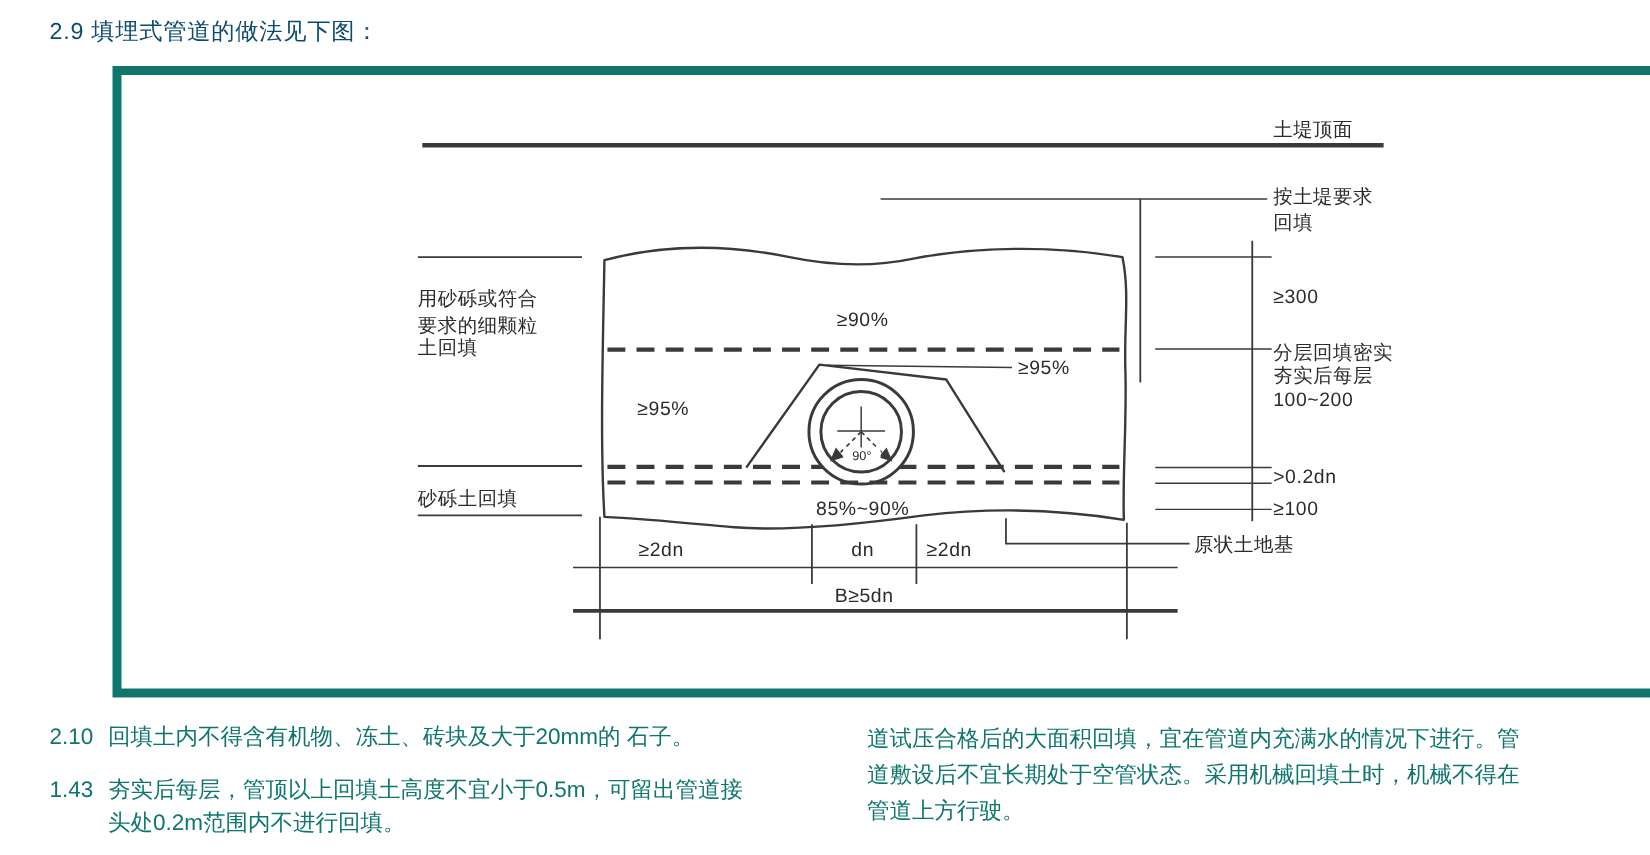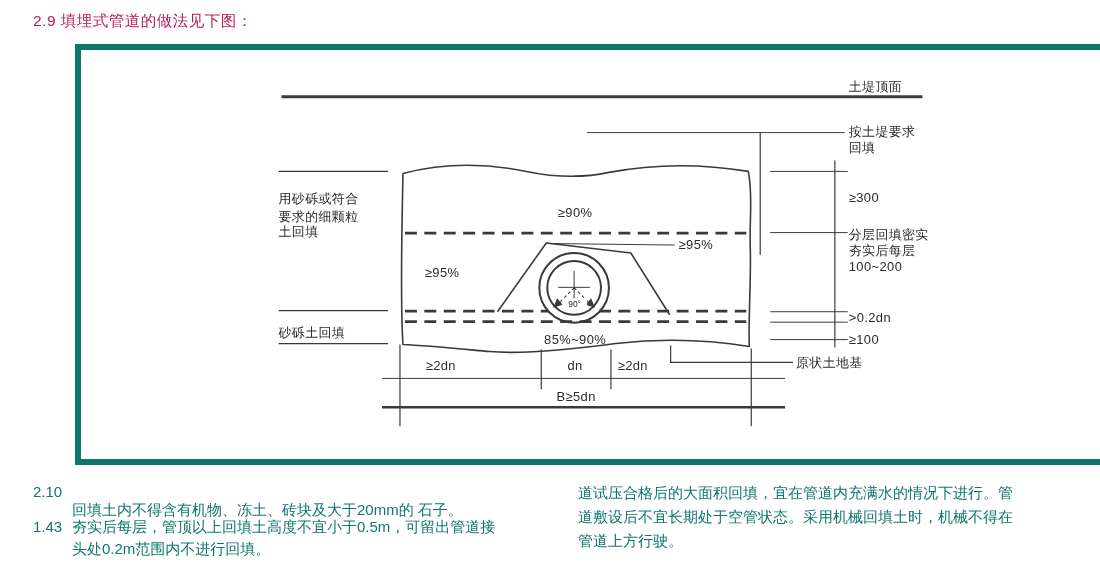--- a/index.html
+++ b/index.html
@@ -3,38 +3,38 @@
 <meta charset="utf-8">
 <style>
   html,body{margin:0;padding:0;}
   body{
     width:1100px;height:570px;position:relative;background:#ffffff;
     font-family:"Liberation Sans","DejaVu Sans",sans-serif;
     color:#2a2a2a;overflow:hidden;
   }
   .heading{
     position:absolute;left:33px;top:11px;
-    font-size:15.5px;letter-spacing:0.5px;color:#be185d;
+    font-size:15.5px;letter-spacing:0.5px;color:#0c4a6e;
   }
   .figure-frame{
     position:absolute;left:31px;top:44px;width:1035px;height:409px;
     border:6px solid #0f766e;background:#ffffff;margin-left:44px;
   }
   .figure-frame svg{display:block;width:100%;height:100%;}
   svg text{
     font-family:"Liberation Sans","DejaVu Sans",sans-serif;
     font-size:13px;fill:#2b2b2b;letter-spacing:0.4px;
   }
   svg text.small{font-size:8.5px;letter-spacing:0;}
   .note{
     position:absolute;display:flex;font-size:15px;line-height:22px;color:#0f766e;
   }
   .note .num{flex:none;width:39px;}
   .note-210{left:33px;top:481px;}
-  .note-210 .txt{width:420px;margin-top:18px;}
+  .note-210 .txt{width:420px;}
   .note-211{left:33px;top:516px;}
   .note-211 .txt{width:428px;}
   .note-212{left:578px;top:481px;line-height:24px;}
   .note-212 .txt{width:440px;}
 </style>
 </head>
 <body>
 
 <div class="heading">2.9 填埋式管道的做法见下图：</div>
 

